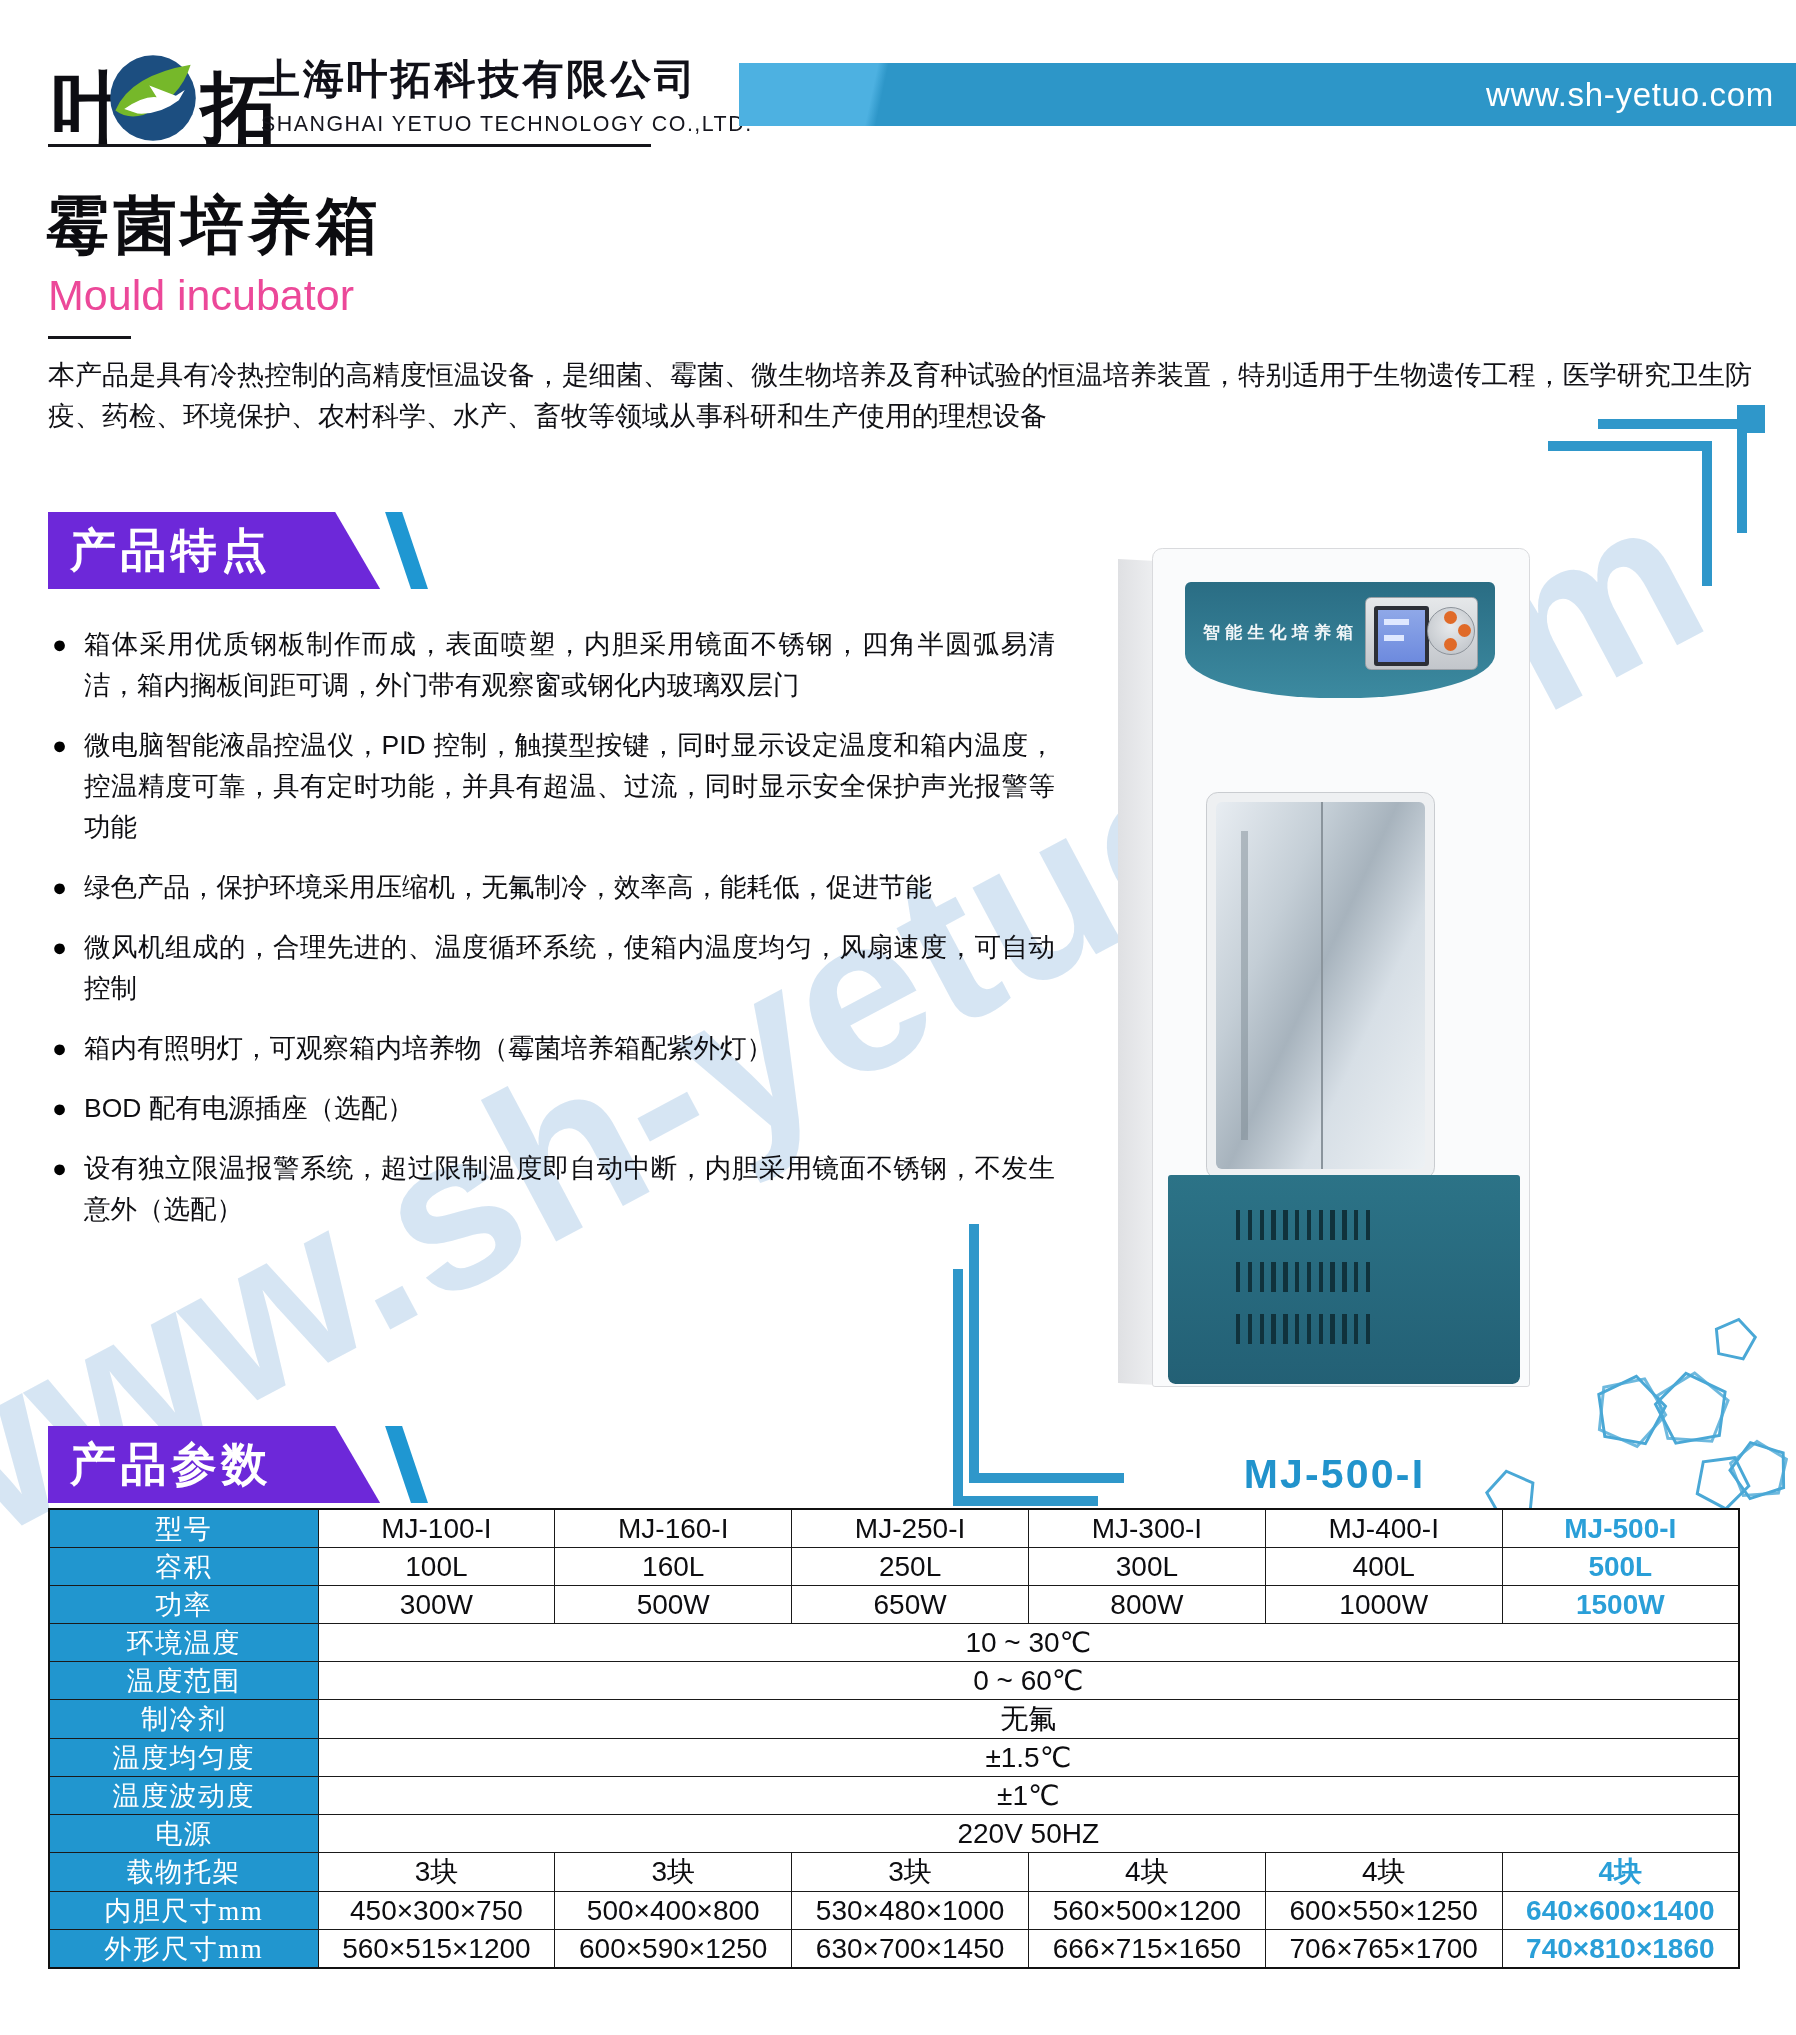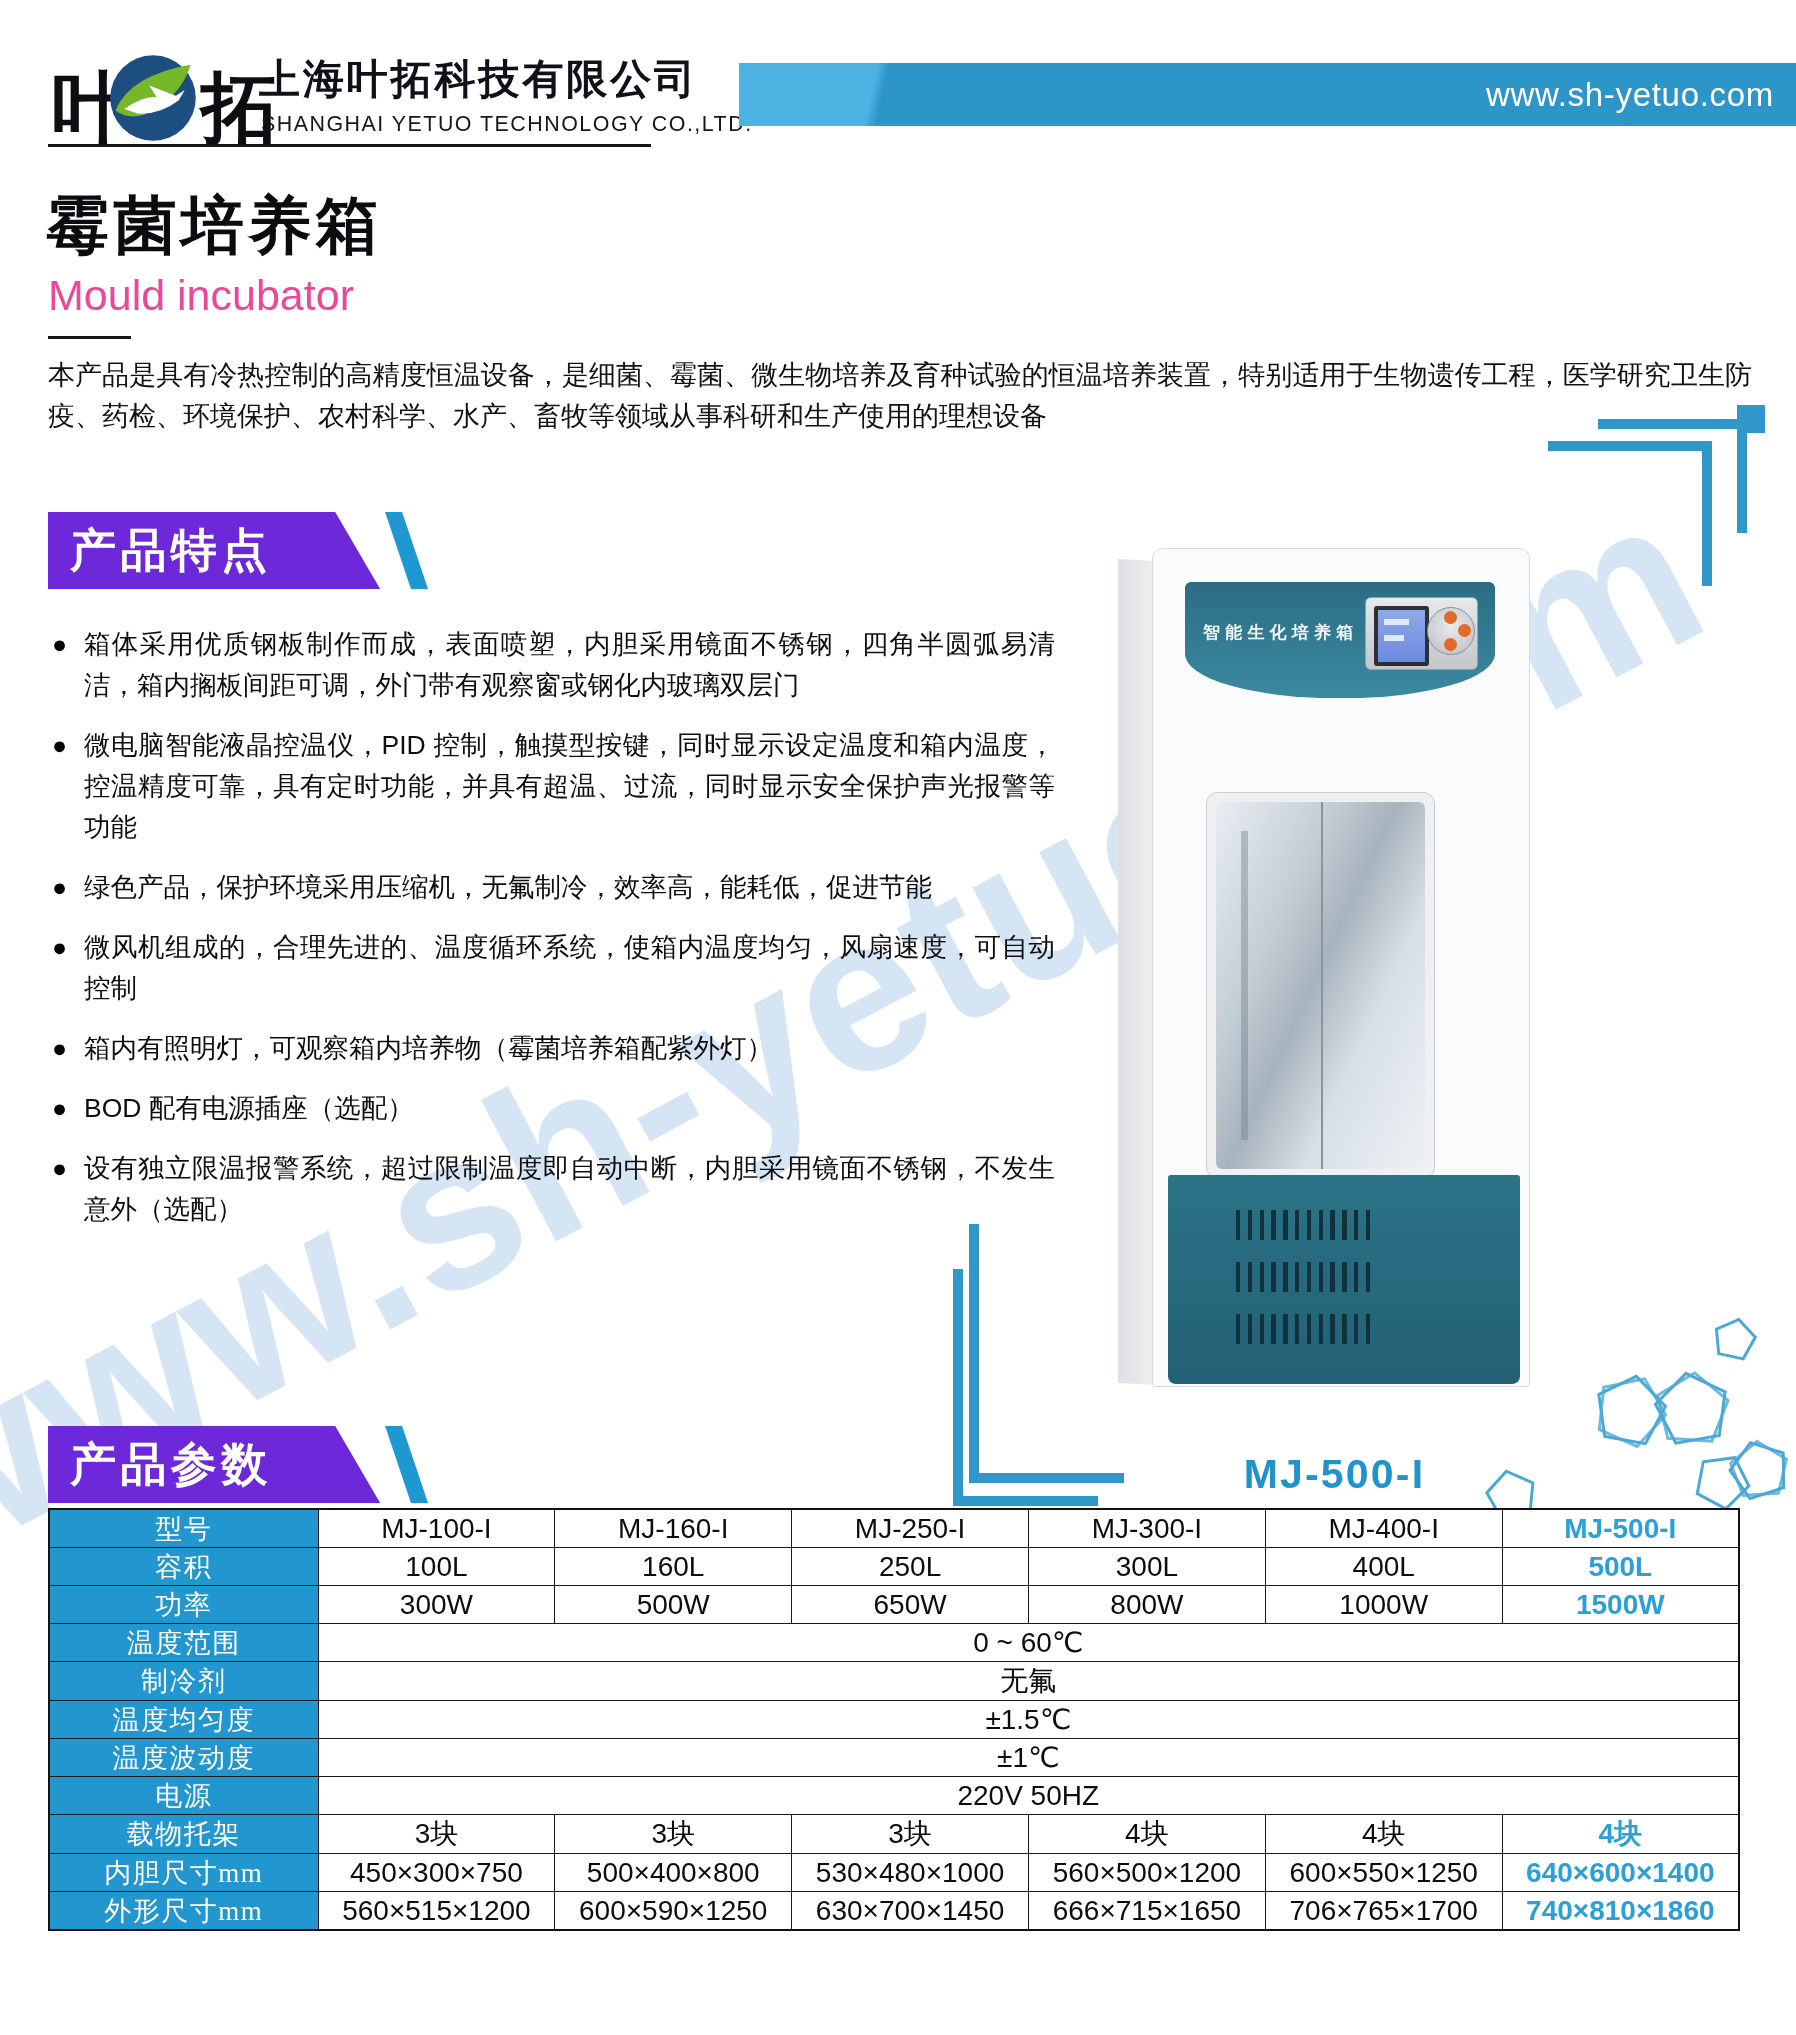--- a/index.html
+++ b/index.html
@@ -243,20 +243,24 @@
         <tr>
           <td class="lbl">功率</td>
           <td>300W</td>
           <td>500W</td>
           <td>650W</td>
           <td>800W</td>
           <td>1000W</td>
           <td class="hl">1500W</td>
         </tr>
         <tr>
+          <td class="lbl">环境温度</td>
+          <td colspan="6">10 ~ 30℃</td>
+        </tr>
+        <tr>
           <td class="lbl">温度范围</td>
           <td colspan="6">0 ~ 60℃</td>
         </tr>
         <tr>
           <td class="lbl">制冷剂</td>
           <td colspan="6">无氟</td>
         </tr>
         <tr>
           <td class="lbl">温度均匀度</td>
           <td colspan="6">±1.5℃</td>

